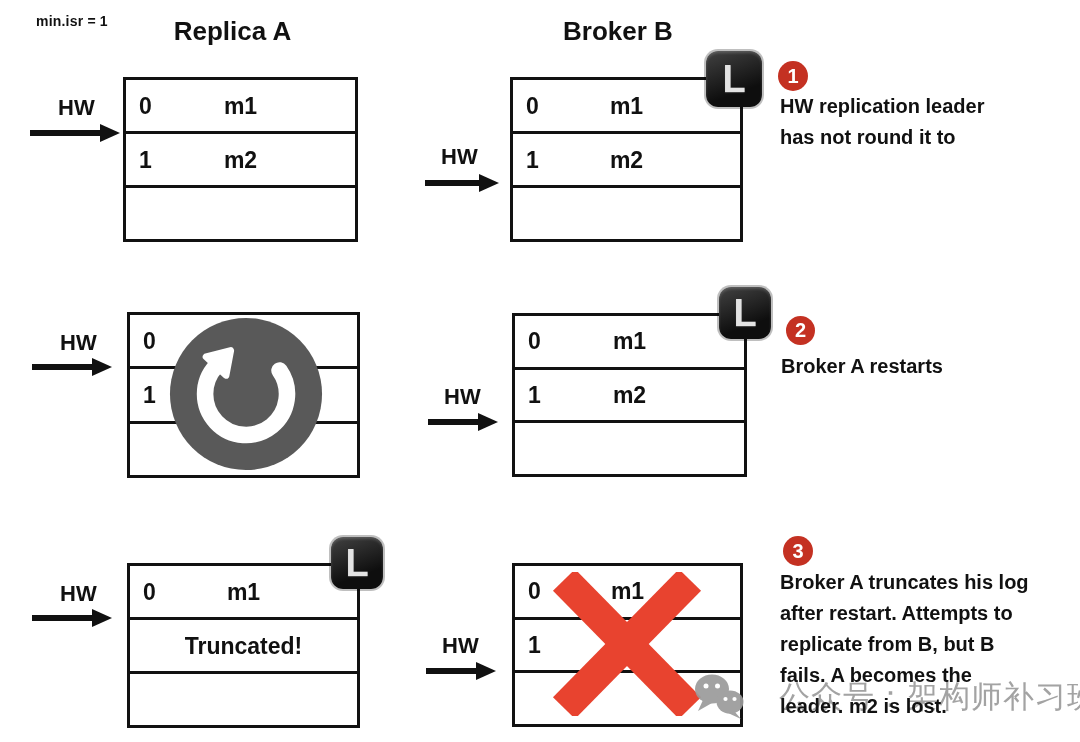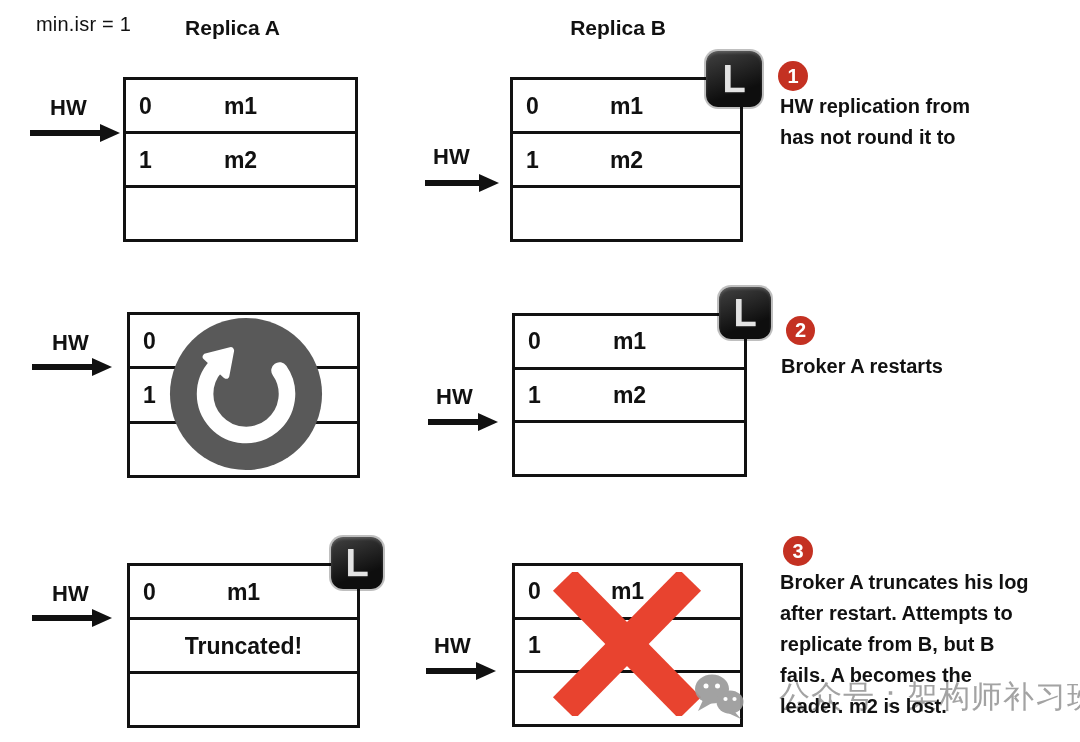--- a/index.html
+++ b/index.html
@@ -17,24 +17,24 @@
     position:relative;
     width:1080px;height:742px;
     background:#ffffff;
     font-family:"Liberation Sans", sans-serif;
     color:var(--ink);
     overflow:hidden;
   }
   .abs{position:absolute;}
 
   .config-label{
-    font-size:20px;font-weight:400;letter-spacing:0.2px;
+    font-size:14px;font-weight:700;letter-spacing:0.2px;
   }
   .col-header{
-    font-size:21px;font-weight:700;text-align:center;
+    font-size:26px;font-weight:700;text-align:center;
   }
 
   
   .log-table{
     border:3px solid var(--ink);
     background:#ffffff;
     display:flex;flex-direction:column;
     z-index:1;
   }
   .log-row{
@@ -46,21 +46,21 @@
     position:absolute;left:13px;top:50%;transform:translateY(-50%);
     font-size:23px;font-weight:700;
   }
   .msg{
     position:absolute;left:0;right:0;top:50%;transform:translateY(-50%);
     text-align:center;font-size:23px;font-weight:700;
   }
 
   
   .hw-label{
-    font-size:22px;font-weight:700;
+    font-size:22px;font-weight:700;margin-left:8px;
   }
   .hw-arrow{overflow:visible;}
   .hw-arrow line{stroke:var(--ink);stroke-width:6;}
   .hw-arrow polygon{fill:var(--ink);}
 
   
   .leader-badge{
     border-radius:12px;
     background:linear-gradient(160deg,var(--badge-bg1) 0%,var(--badge-bg2) 70%);
     box-shadow:0 0 0 2px rgba(0,0,0,0.25), inset 0 2px 3px rgba(255,255,255,0.18);
@@ -91,21 +91,21 @@
   .watermark-text{
     font-size:31px;color:var(--watermark-gray);
     z-index:5;white-space:nowrap;letter-spacing:1px;
   }
 </style>
 </head>
 <body>
 
 <div class="abs config-label" style="left:36px;top:13px;">min.isr = 1</div>
 <div class="abs col-header" style="left:125px;top:16px;width:215px;">Replica A</div>
-<div class="abs col-header" style="left:510px;top:16px;width:216px;">Replica B</div>
+<div class="abs col-header" style="left:510px;top:16px;width:216px;">Broker B</div>
 
 <div class="abs hw-label" style="left:50px;top:95px;">HW</div>
 <svg class="abs hw-arrow" style="left:28px;top:120px;" width="94" height="26">
   <line x1="2" y1="13" x2="74" y2="13"></line>
     <polygon points="72,4 92,13 72,22"></polygon>
 </svg>
 
 <div class="abs log-table" style="left:123px;top:77px;width:235px;height:165px;">
   <div class="log-row">
     <span class="offset">0</span>
@@ -143,21 +143,21 @@
 </div>
 
 <div class="abs leader-badge" style="left:706px;top:51px;width:56px;height:56px;">
   <span>L</span>
 </div>
 
 <div class="abs step-circle" style="left:778px;top:61px;width:30px;height:30px;">
   <span>1</span>
 </div>
 <div class="abs step-text" style="left:780px;top:91px;width:245px;">
-  <div>HW replication from</div>
+  <div>HW replication leader</div>
   <div>has not round it to</div>
 </div>
 
 <div class="abs hw-label" style="left:52px;top:330px;">HW</div>
 <svg class="abs hw-arrow" style="left:30px;top:354px;" width="86" height="26">
   <line x1="2" y1="13" x2="64" y2="13"></line>
     <polygon points="62,4 82,13 62,22"></polygon>
 </svg>
 
 <div class="abs log-table" style="left:127px;top:312px;width:233px;height:166px;">

